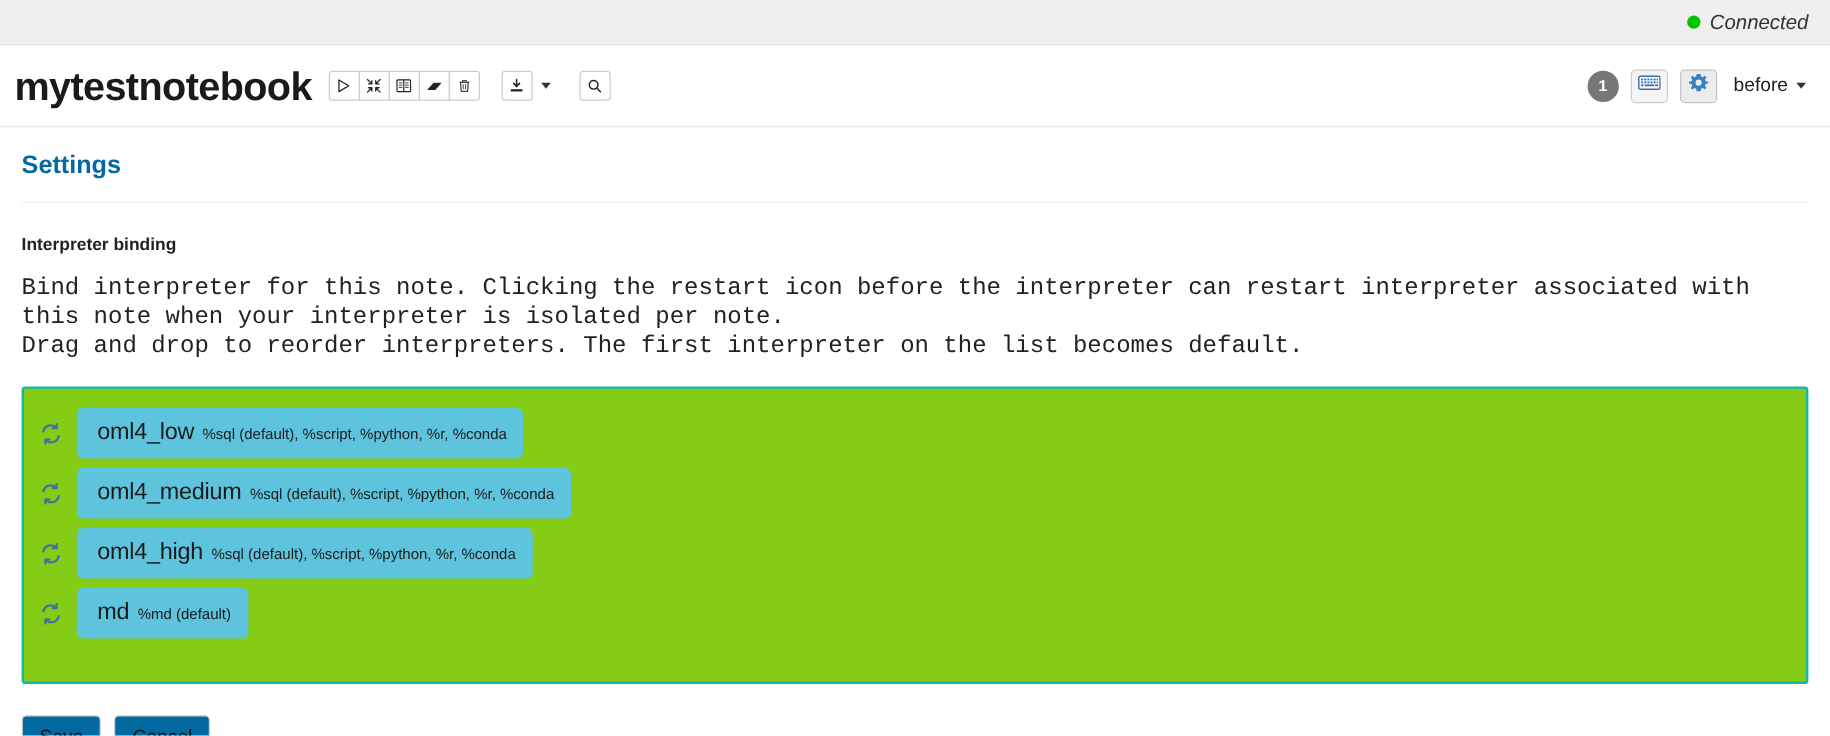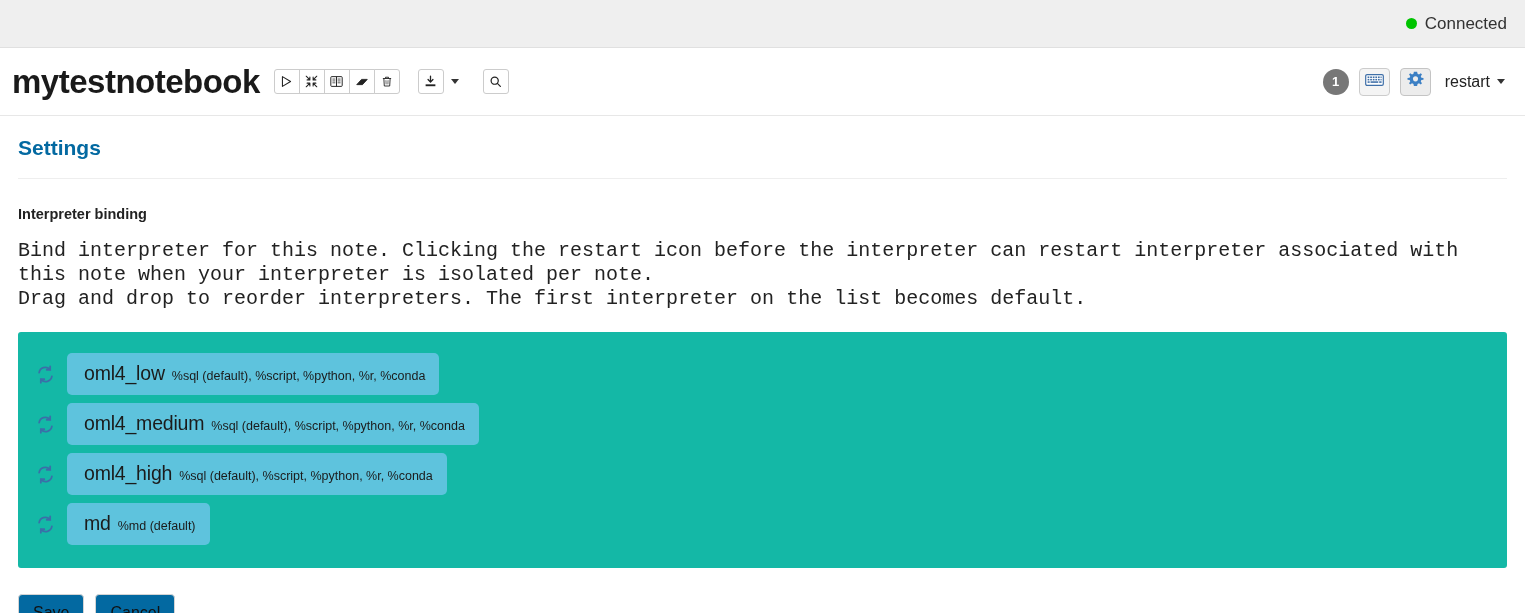--- a/index.html
+++ b/index.html
@@ -9,27 +9,28 @@
     width: 1525px;
     height: 613px;
     background: #ffffff;
     font-family: "Liberation Sans", sans-serif;
     color: #000;
     overflow: hidden;
   }
 
   
   .topbar {
-    height: 48px;
+    height: 38px;
     background: #efefef;
     border-bottom: 1px solid #e0e0e0;
     display: flex;
     align-items: center;
     justify-content: flex-end;
     padding-right: 18px;
+    font-style: italic;
   }
   .conn-wrap {
     display: flex;
     align-items: center;
     gap: 8px;
     font-size: 17px;
     color: #333;
   }
   .conn-dot {
     width: 11px;
@@ -142,24 +143,24 @@
   .section-desc {
     font-size: 20px;
     color: #222;
     margin-top: 17px;
     line-height: 24px;
     font-family: Liberation Mono, monospace;
   }
 
   .binding-panel {
     margin-top: 21px;
-    background: #14b8a6;
-    border: 5px solid #14b8a6;
+    background: #84cc16;
+    border: 2px solid #14b8a6;
     border-radius: 3px;
-    padding: 12px 0 14px 0;
+    padding: 12px 0 32px 0;
     width: 100%;
   }
   .binding-row {
     display: flex;
     align-items: center;
     padding: 4px 0 4px 0;
   }
   .restart-icon {
     width: 44px;
     min-width: 44px;
@@ -333,21 +334,21 @@
   <div class="sqbtn active">
     <span>
       <svg width="17" height="17" viewBox="0 0 20 20" fill="#3b7fc4">
         <path d="M10 0.8 L11.9 0.8 L12.4 3.3 L14.1 4.0 L16.2 2.6 L17.6 4.0 L16.2 6.1 L16.9 7.8 L19.4 8.3 L19.4 10.2 L16.9 10.7 L16.2 12.4 L17.6 14.5 L16.2 15.9 L14.1 14.5 L12.4 15.2 L11.9 17.7 L10 17.7 L8.1 17.7 L7.6 15.2 L5.9 14.5 L3.8 15.9 L2.4 14.5 L3.8 12.4 L3.1 10.7 L0.6 10.2 L0.6 8.3 L3.1 7.8 L3.8 6.1 L2.4 4.0 L3.8 2.6 L5.9 4.0 L7.6 3.3 L8.1 0.8 Z"></path>
         <circle cx="10" cy="9.25" r="3.0" fill="#ececec"></circle>
       </svg>
     </span>
   </div>
 
   <div class="dd-default">
-    <span>restart</span>
+    <span>before</span>
     <span class="caret"></span>
   </div>
 </div>
 
 <div class="body-wrap">
 
   <div class="settings-title">Settings</div>
   <div class="hr"></div>
 
   <div class="section-label">Interpreter binding</div>

